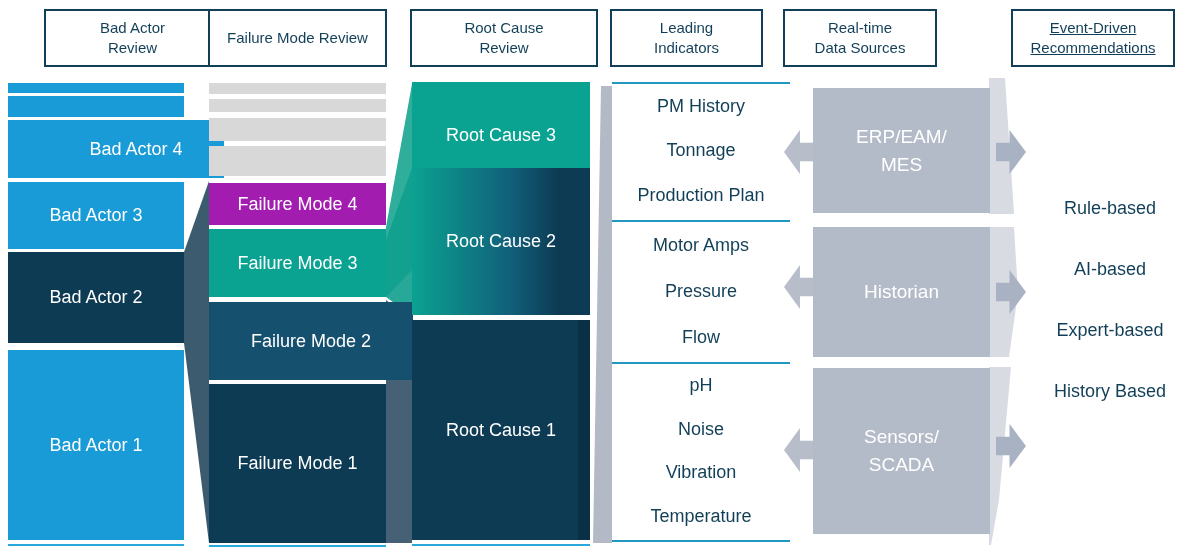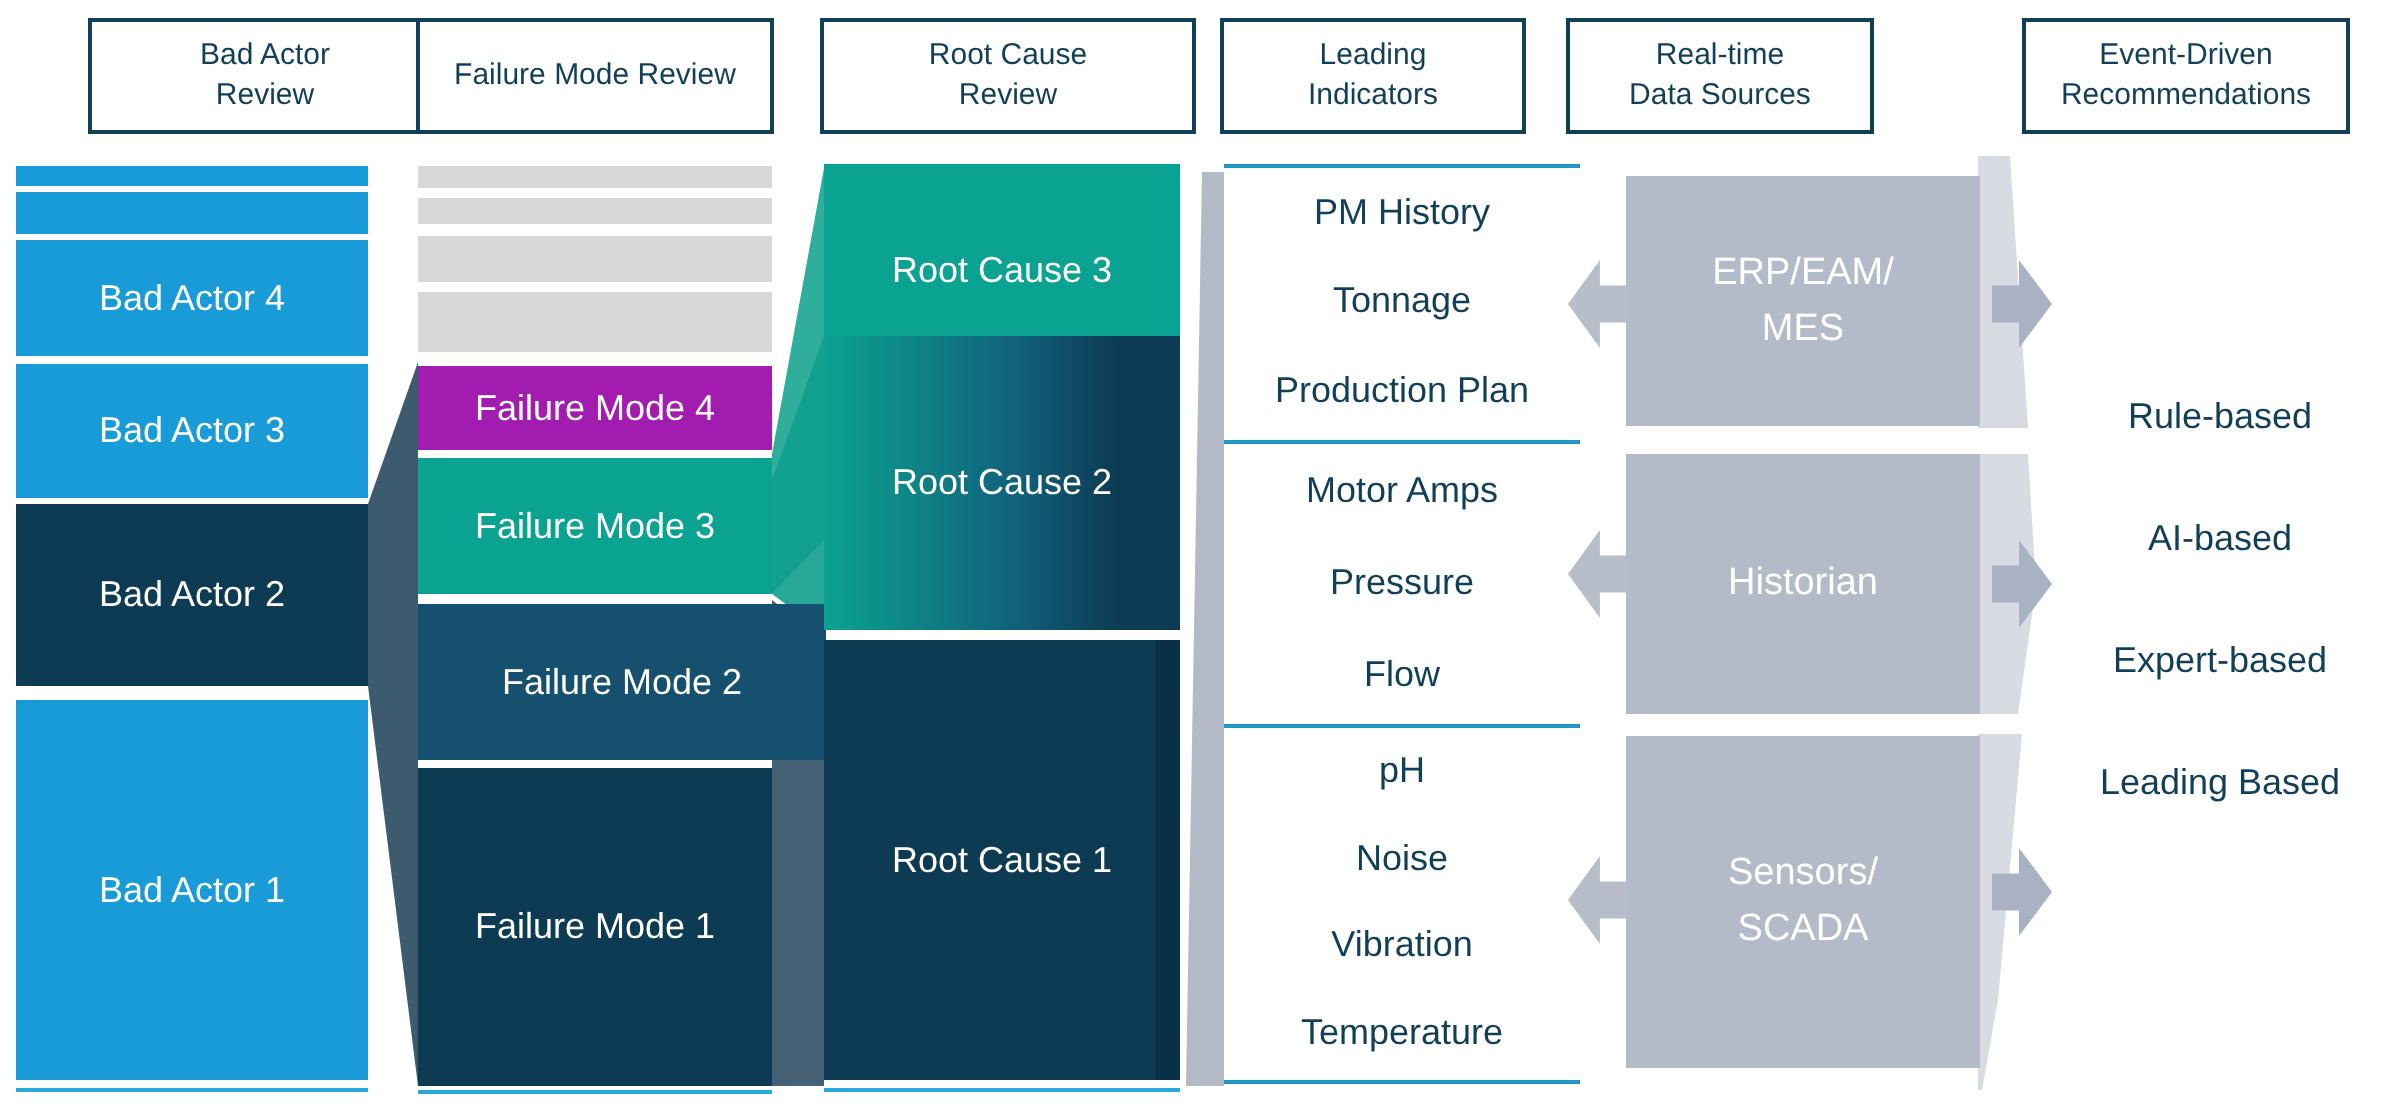--- a/index.html
+++ b/index.html
@@ -71,28 +71,28 @@
     <span>Review</span>
   </div>
   <div class="hdr" style="left:610px;width:153px;">
     <span>Leading</span>
     <span>Indicators</span>
   </div>
   <div class="hdr" style="left:783px;width:154px;">
     <span>Real-time</span>
     <span>Data Sources</span>
   </div>
-  <div class="hdr" style="left:1011px;width:164px;">
+  <div class="hdr" style="left:1011px;width:164px;text-decoration:underline;">
     <span>Event-Driven</span>
     <span>Recommendations</span>
   </div>
 
   <div class="bar c-blue" style="left:8px;width:176px;top:83px;height:10px;"></div>
   <div class="bar c-blue" style="left:8px;width:176px;top:96px;height:21px;"></div>
-  <div class="bar c-blue" style="left:8px;width:176px;top:120px;height:58px;">
+  <div class="bar c-blue" style="left:8px;width:176px;top:120px;height:58px;padding-left:40px;">
     <span>Bad Actor 4</span>
   </div>
   <div class="bar c-blue" style="left:8px;width:176px;top:182px;height:67px;">
     <span>Bad Actor 3</span>
   </div>
   <div class="bar c-navy" style="left:8px;width:176px;top:252px;height:91px;">
     <span>Bad Actor 2</span>
   </div>
   <div class="bar c-blue" style="left:8px;width:176px;top:350px;height:190px;">
     <span>Bad Actor 1</span>
@@ -168,16 +168,16 @@
   </div>
 
   <div class="arrow-r" style="left:996px;top:130px;"></div>
   <div class="arrow-r" style="left:996px;top:270px;"></div>
   <div class="arrow-r" style="left:996px;top:424px;"></div>
 
   <div class="recs">
     <div>Rule-based</div>
     <div>AI-based</div>
     <div>Expert-based</div>
-    <div>Leading Based</div>
+    <div>History Based</div>
   </div>
 
 </div>
 
 </body></html>

